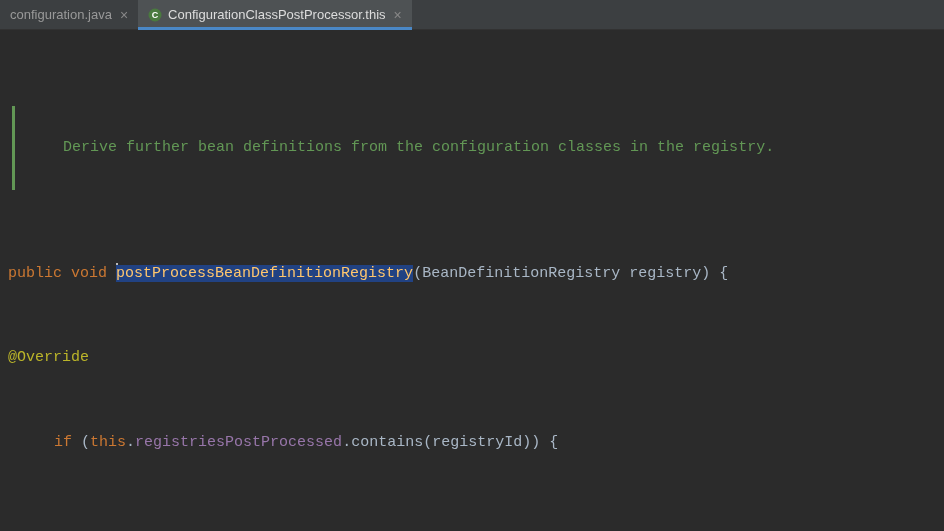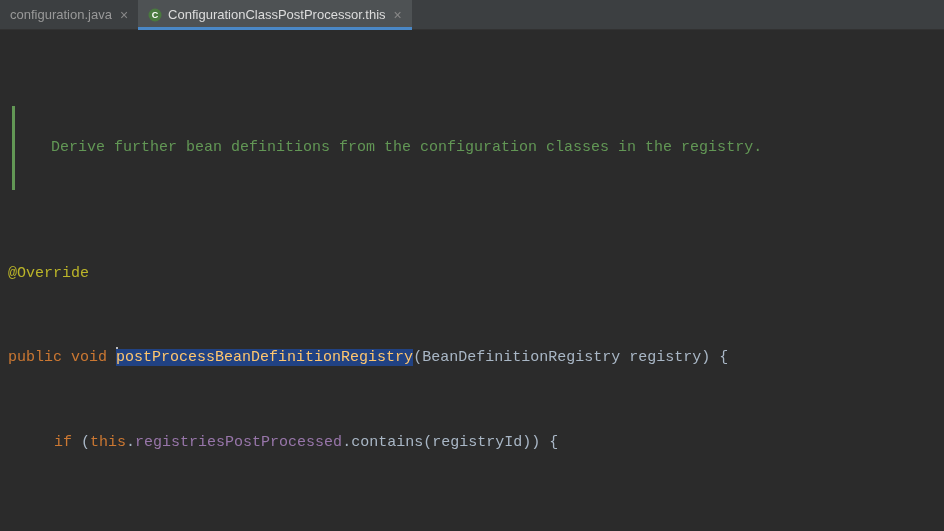--- a/index.html
+++ b/index.html
@@ -57,21 +57,21 @@
       font-size: 14px;
       line-height: 1;
     }
     .editor {
       padding: 20px 0 0 8px;
       line-height: 1.87;
       white-space: pre;
     }
     .doc-comment {
       border-left: 3px solid #629755;
-      padding-left: 0;
+      padding-left: 12px;
       margin-left: 4px;
       margin-bottom: 14px;
     }
     .doc-text { color: #629755; }
     .annotation { color: #bbb529; }
     .keyword { color: #cc7832; }
     .type { color: #a9b7c6; }
     .method-decl { color: #ffc66d; }
     .method-decl.highlighted {
       background: #214283;
@@ -109,22 +109,22 @@
     </span>
     <span>ConfigurationClassPostProcessor.this</span>
     <span class="tab-close">×</span>
   </div>
 </div>
 
 <div class="editor">
   <div class="doc-comment">
     <span class="doc-text">Derive further bean definitions from the configuration classes in the registry.</span>
   </div>
+  <span class="line"><span class="keyword">public</span> <span class="keyword">void</span> <span class="cursor-bar"></span><span class="method-decl highlighted">postProcessBeanDefinitionRegistry</span><span class="paren">(</span><span class="type">BeanDefinitionRegistry</span> <span class="identifier">registry</span><span class="paren">)</span> <span class="paren">{</span></span>
   <span class="line"><span class="annotation">@Override</span></span>
-  <span class="line"><span class="keyword">public</span> <span class="keyword">void</span> <span class="cursor-bar"></span><span class="method-decl highlighted">postProcessBeanDefinitionRegistry</span><span class="paren">(</span><span class="type">BeanDefinitionRegistry</span> <span class="identifier">registry</span><span class="paren">)</span> <span class="paren">{</span></span>
   <span class="indent1"><span class="keyword">if</span> <span class="paren">(</span><span class="keyword">this</span><span>.</span><span class="field">registriesPostProcessed</span><span>.</span><span class="identifier">contains</span><span class="paren">(</span><span class="identifier">registryId</span><span class="paren">)</span><span class="paren">)</span> <span class="paren">{</span></span>
   
   
   
   
   
   
   
   
   

